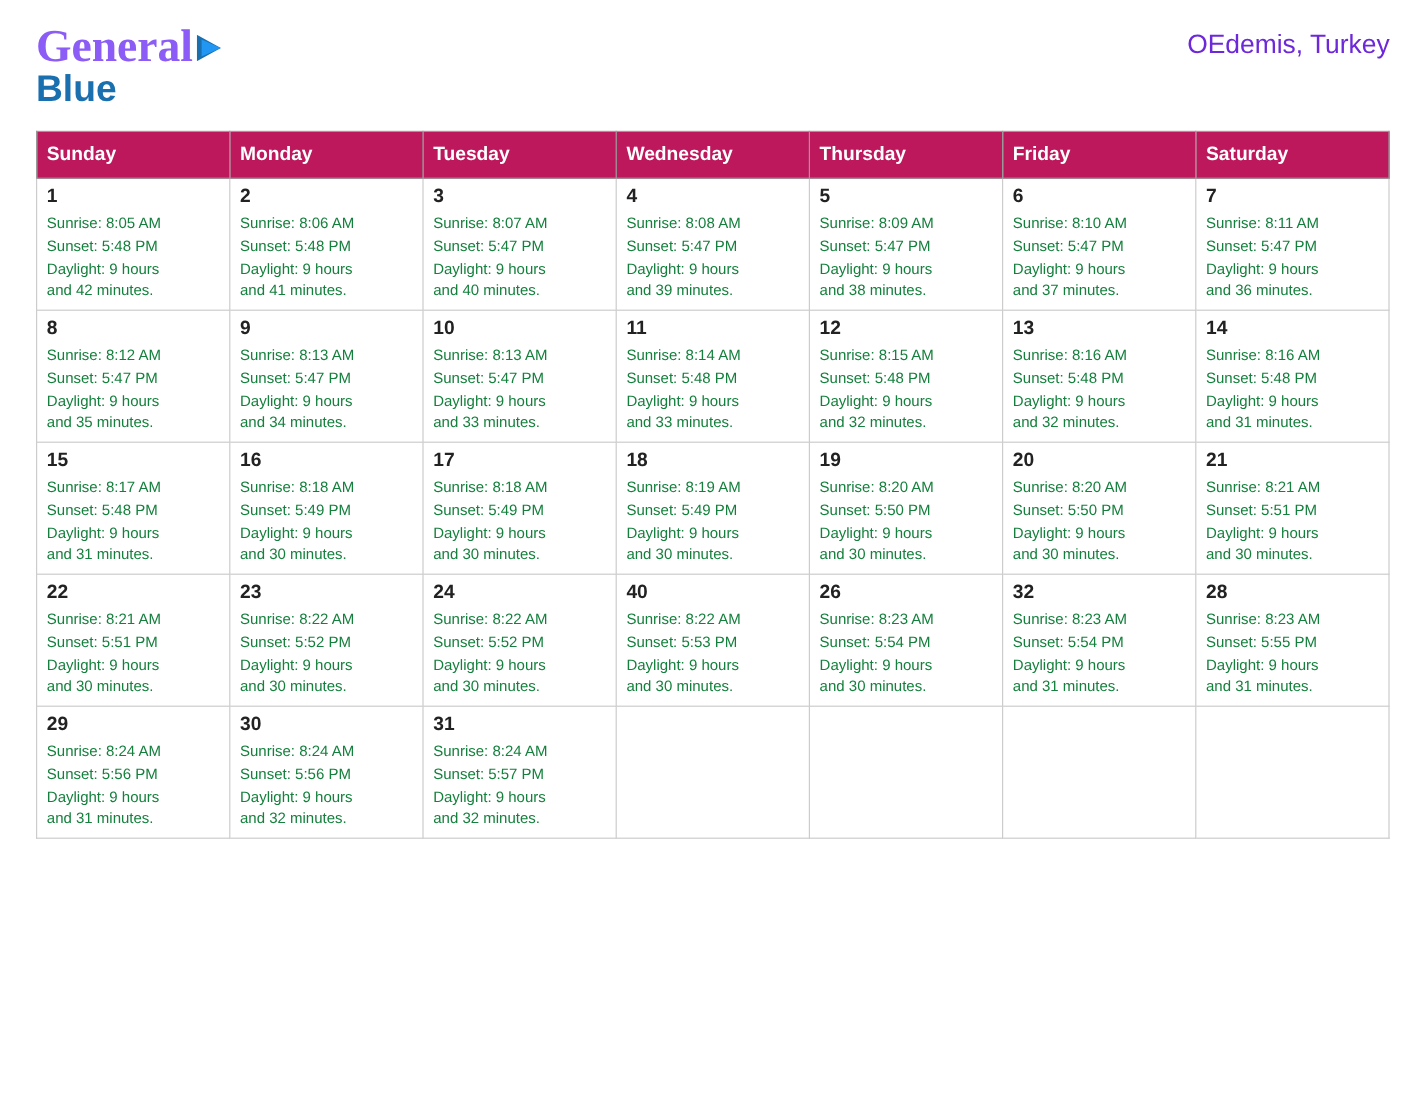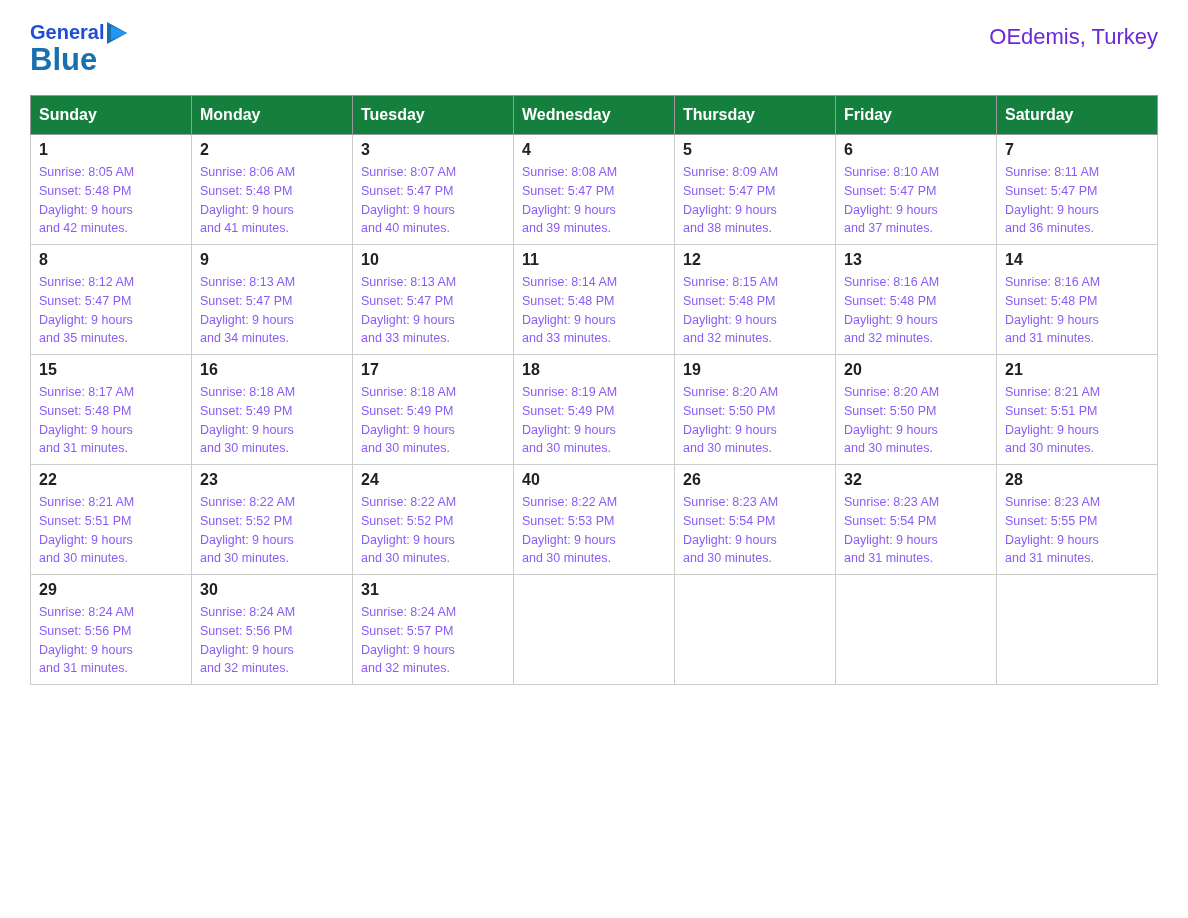--- a/index.html
+++ b/index.html
@@ -15,24 +15,25 @@
       justify-content: space-between;
       align-items: flex-start;
       margin-bottom: 20px;
     }
     .logo {
       display: flex;
       flex-direction: column;
       align-items: flex-start;
     }
     .logo-general {
-      font-size: 20px;
+      font-size: 38px;
       font-weight: bold;
-      color: #1d4ed8;
+      color: #8b5cf6;
       line-height: 1;
+      font-family: Liberation Serif, serif;
     }
     .logo-blue {
       font-size: 31px;
       font-weight: bold;
       color: #1a6faf;
       line-height: 1;
       display: flex;
       align-items: center;
     }
     .title-block {
@@ -48,21 +49,21 @@
       font-size: 22px;
       color: #6d28d9;
       margin-top: 4px;
     }
     .calendar {
       width: 100%;
       border-collapse: collapse;
       border: 1px solid #999;
     }
     .calendar th {
-      background-color: #15803d;
+      background-color: #be185d;
       color: #fff;
       font-size: 16px;
       font-weight: bold;
       padding: 10px 8px;
       text-align: left;
       border: 1px solid #999;
     }
     .calendar td {
       vertical-align: top;
       padding: 6px 8px;
@@ -76,21 +77,21 @@
     .day-number {
       font-size: 16px;
       font-weight: bold;
       color: #222;
       display: block;
       margin-bottom: 4px;
     }
     .day-info {
       font-size: 12.5px;
       line-height: 1.5;
-      color: #8b5cf6;
+      color: #15803d;
     }
     .empty-cell {
       background: #fff;
     }
   </style>
 </head>
 <body>
 
 <div class="header">
   <div class="logo">

